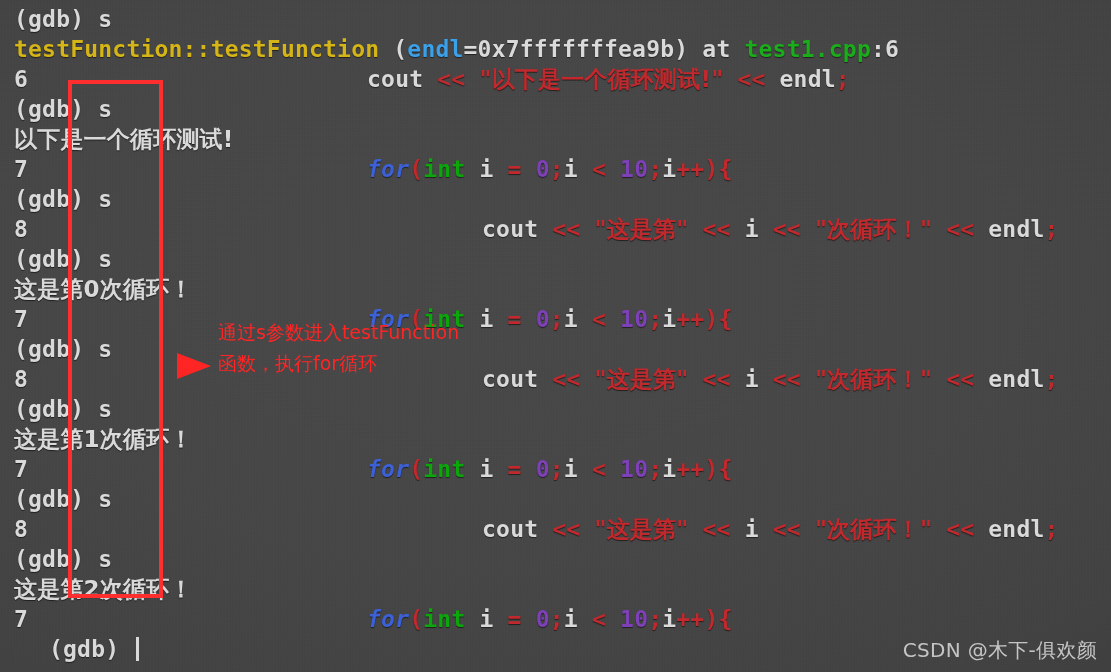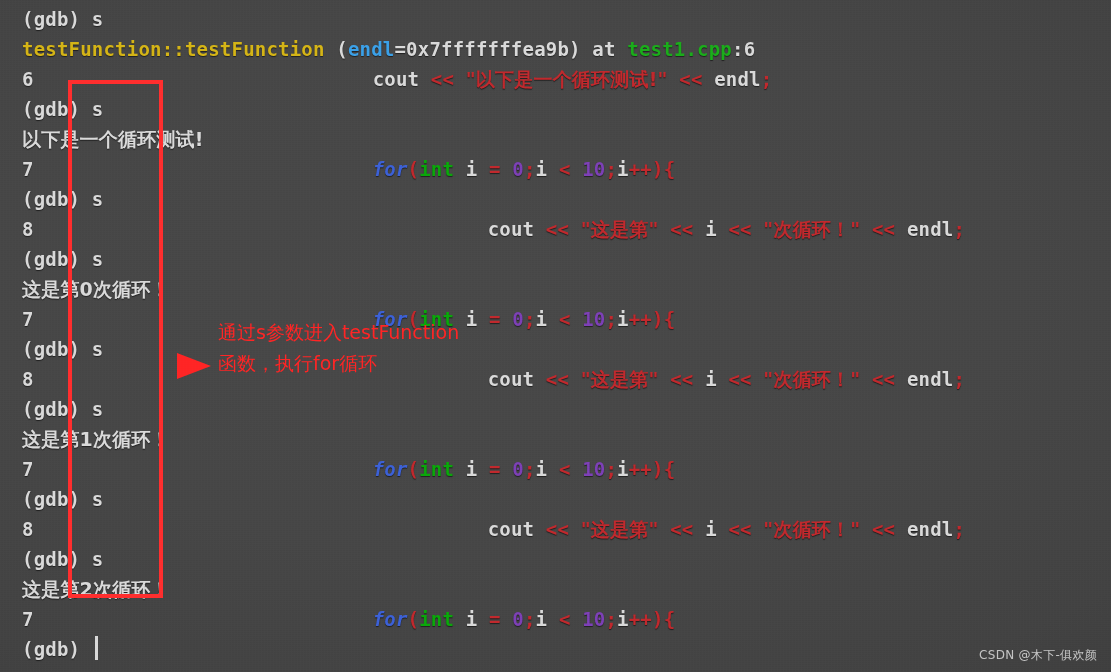--- a/index.html
+++ b/index.html
@@ -32,24 +32,24 @@
     opacity: .055;
     background-image:
       repeating-linear-gradient(0deg, rgba(255,255,255,.5) 0 1px, rgba(0,0,0,0) 1px 2px),
       repeating-linear-gradient(90deg, rgba(255,255,255,.35) 0 1px, rgba(0,0,0,0) 1px 3px);
     mix-blend-mode: overlay;
   }
 
   
   .term-line {
     position: absolute;
-    left: 16px;
+    left: 8px;
     white-space: pre;
     font-family: "DejaVu Sans Mono", "Liberation Mono", monospace;
-    font-size: 19px;
+    font-size: 23px;
     font-weight: bold;
     line-height: 30px;
     letter-spacing: .2px;
     color: #d8d8d8;
     text-shadow: 0 1px 1px rgba(0,0,0,.55);
   }
   .seg { white-space: pre; }
   .c-white   { color: #d9d9d9; }
   .c-yellow  { color: #d4b316; }
   .c-blue    { color: #3a9fe8; }
@@ -90,21 +90,21 @@
     font-weight: 400;
     line-height: 30px;
     white-space: pre;
   }
   #watermark {
     position: absolute;
     right: 14px;
     bottom: 8px;
     color: #cfcfcf;
     font-family: "DejaVu Sans", "Liberation Sans", sans-serif;
-    font-size: 12px;
+    font-size: 20px;
     letter-spacing: .3px;
     opacity: .92;
   }
 </style>
 </head>
 <body>
 
 <div id="screen">
 
   <div id="terminal">
@@ -122,21 +122,21 @@
       <div class="term-line" style="top: 334px;"><span style="display: inline-block; width: 6px;"></span><span class="seg c-white">(gdb) s</span></div>
       <div class="term-line" style="top: 364px;"><span style="display: inline-block; width: 6px;"></span><span class="seg c-white">8</span><span style="display: inline-block; width: 454px;"></span><span class="seg c-white">cout </span><span class="seg c-red">&lt;&lt; </span><span class="seg c-str cn">"这是第"</span><span class="seg c-red"> &lt;&lt; </span><span class="seg c-white">i</span><span class="seg c-red"> &lt;&lt; </span><span class="seg c-str cn">"次循环！"</span><span class="seg c-red"> &lt;&lt; </span><span class="seg c-white">endl</span><span class="seg c-red">;</span></div>
       <div class="term-line" style="top: 394px;"><span style="display: inline-block; width: 6px;"></span><span class="seg c-white">(gdb) s</span></div>
       <div class="term-line" style="top: 424px;"><span style="display: inline-block; width: 6px;"></span><span class="seg c-white cn">这是第1次循环！</span></div>
       <div class="term-line" style="top: 454px;"><span style="display: inline-block; width: 6px;"></span><span class="seg c-white">7</span><span style="display: inline-block; width: 339px;"></span><span class="seg c-kwblue">for</span><span class="seg c-red">(</span><span class="seg c-kwgreen">int</span><span class="seg c-white"> i </span><span class="seg c-red">=</span><span class="seg c-white"> </span><span class="seg c-purple">0</span><span class="seg c-red">;</span><span class="seg c-white">i </span><span class="seg c-red">&lt;</span><span class="seg c-white"> </span><span class="seg c-purple">10</span><span class="seg c-red">;</span><span class="seg c-white">i</span><span class="seg c-red">++){</span></div>
       <div class="term-line" style="top: 484px;"><span style="display: inline-block; width: 6px;"></span><span class="seg c-white">(gdb) s</span></div>
       <div class="term-line" style="top: 514px;"><span style="display: inline-block; width: 6px;"></span><span class="seg c-white">8</span><span style="display: inline-block; width: 454px;"></span><span class="seg c-white">cout </span><span class="seg c-red">&lt;&lt; </span><span class="seg c-str cn">"这是第"</span><span class="seg c-red"> &lt;&lt; </span><span class="seg c-white">i</span><span class="seg c-red"> &lt;&lt; </span><span class="seg c-str cn">"次循环！"</span><span class="seg c-red"> &lt;&lt; </span><span class="seg c-white">endl</span><span class="seg c-red">;</span></div>
       <div class="term-line" style="top: 544px;"><span style="display: inline-block; width: 6px;"></span><span class="seg c-white">(gdb) s</span></div>
       <div class="term-line" style="top: 574px;"><span style="display: inline-block; width: 6px;"></span><span class="seg c-white cn">这是第2次循环！</span></div>
       <div class="term-line" style="top: 604px;"><span style="display: inline-block; width: 6px;"></span><span class="seg c-white">7</span><span style="display: inline-block; width: 339px;"></span><span class="seg c-kwblue">for</span><span class="seg c-red">(</span><span class="seg c-kwgreen">int</span><span class="seg c-white"> i </span><span class="seg c-red">=</span><span class="seg c-white"> </span><span class="seg c-purple">0</span><span class="seg c-red">;</span><span class="seg c-white">i </span><span class="seg c-red">&lt;</span><span class="seg c-white"> </span><span class="seg c-purple">10</span><span class="seg c-red">;</span><span class="seg c-white">i</span><span class="seg c-red">++){</span></div>
-      <div class="term-line" style="top: 634px;"><span style="display: inline-block; width: 6px;"></span><span class="seg c-white">(gdb) </span><span class="cursor"></span></div>
+      <div class="term-line" style="top: 634px; margin-left: 35px;"><span style="display: inline-block; width: 6px;"></span><span class="seg c-white">(gdb) </span><span class="cursor"></span></div>
     </div>
 
   <div id="redbox" style="left: 68px; top: 80px; width: 95px; height: 518px; border-color: rgb(255, 45, 45);"></div>
 
   <svg id="arrow" viewBox="0 0 110 38" xmlns="http://www.w3.org/2000/svg" width="110" height="38" style="left: 103px; top: 345px;">
     <path d="M0,22 L74,22 L74,8 L108,21 L74,34 L74,22 Z" fill="#ff2424"></path>
   </svg>
 
   <div class="anno-text" id="note1" style="left: 218px; top: 317px;">通过s参数进入testFunction</div>
   <div class="anno-text" id="note2" style="left: 218px; top: 348px;">函数，执行for循环</div>

